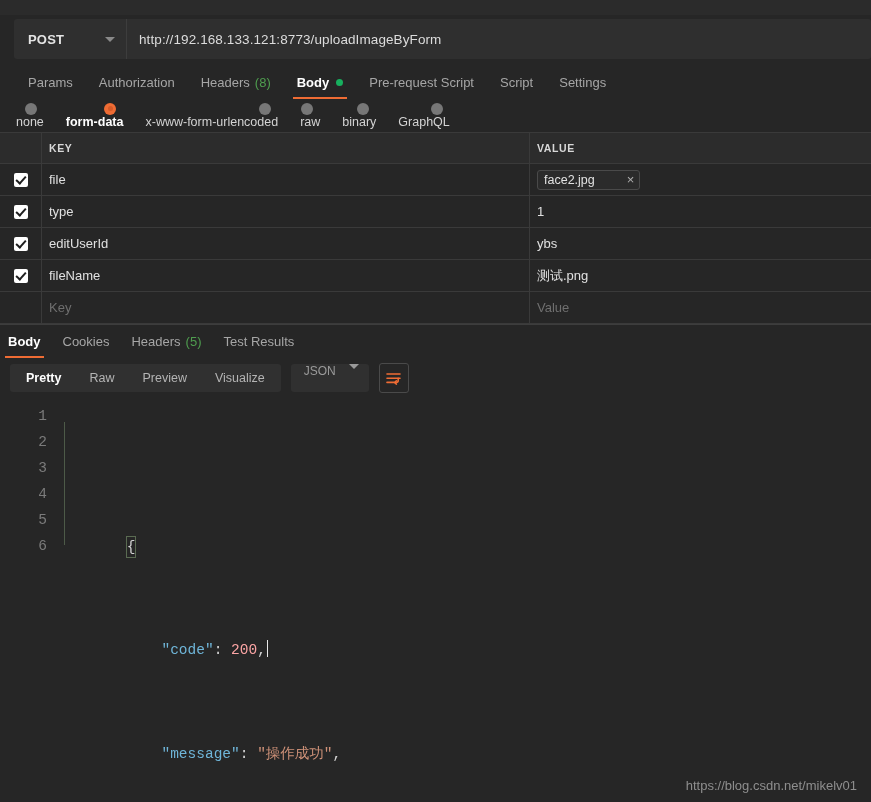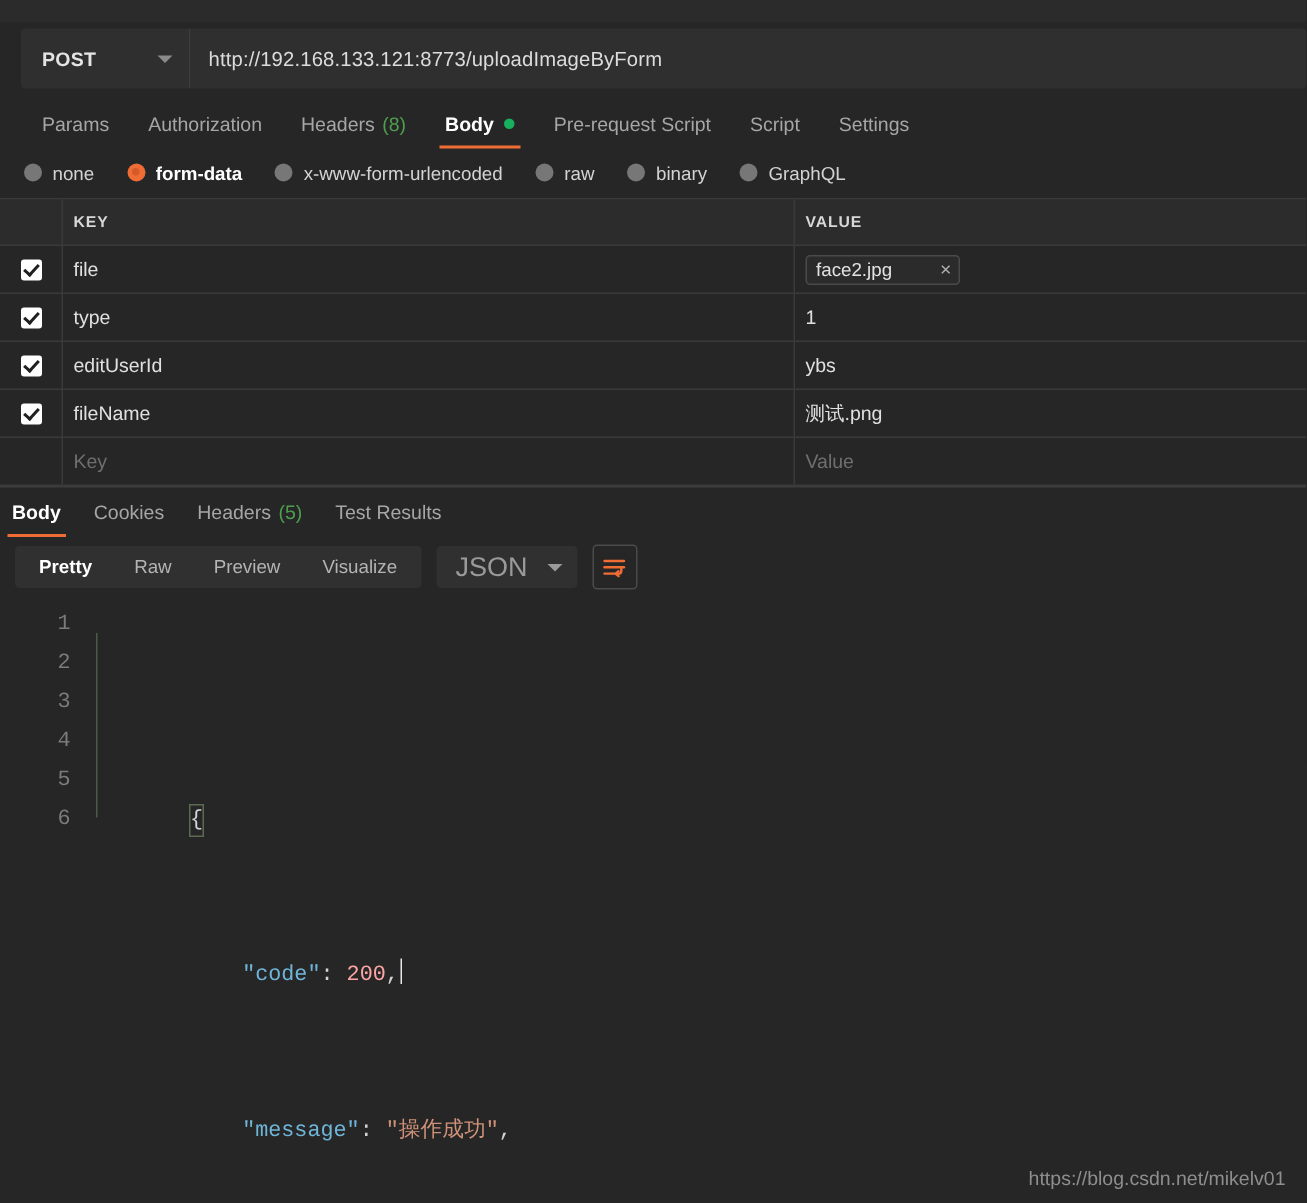--- a/index.html
+++ b/index.html
@@ -122,25 +122,26 @@
   .radio-row {
     height: 33px;
     display: flex;
     align-items: center;
     padding-left: 16px;
     flex: 0 0 auto;
     font-size: 12.5px;
   }
   .radio-item {
     display: flex;
-    align-items: flex-start;
+    align-items: flex-end;
     margin-right: 22px;
     color: #d3d3d3;
     cursor: pointer;
     white-space: nowrap;
+    flex-direction: column;
   }
   .radio-dot {
     width: 12px; height: 12px;
     border-radius: 50%;
     background: #777777;
     margin-right: 7px;
     flex: 0 0 auto;
     position: relative;
   }
   .radio-item.selected .radio-dot { background: #ef6c34; }
@@ -305,23 +306,22 @@
     cursor: pointer;
     white-space: nowrap;
   }
   .seg.active { color: #ffffff; font-weight: bold; }
   .fmt-select {
     margin-left: 10px;
     background: #303030;
     border-radius: 3px;
     height: 28px;
     display: flex;
-    align-items: center;
     padding: 0 10px 0 13px;
-    font-size: 18px;
+    font-size: 12px;
     color: #9a9a9a;
     cursor: pointer;
   }
   .fmt-select .caret-down { margin-left: 13px; border-top-color: #9a9a9a; }
   .wrap-btn {
     margin-left: 10px;
     width: 28px; height: 28px;
     border: 1px solid #4a4a4a;
     border-radius: 3px;
     display: flex;

